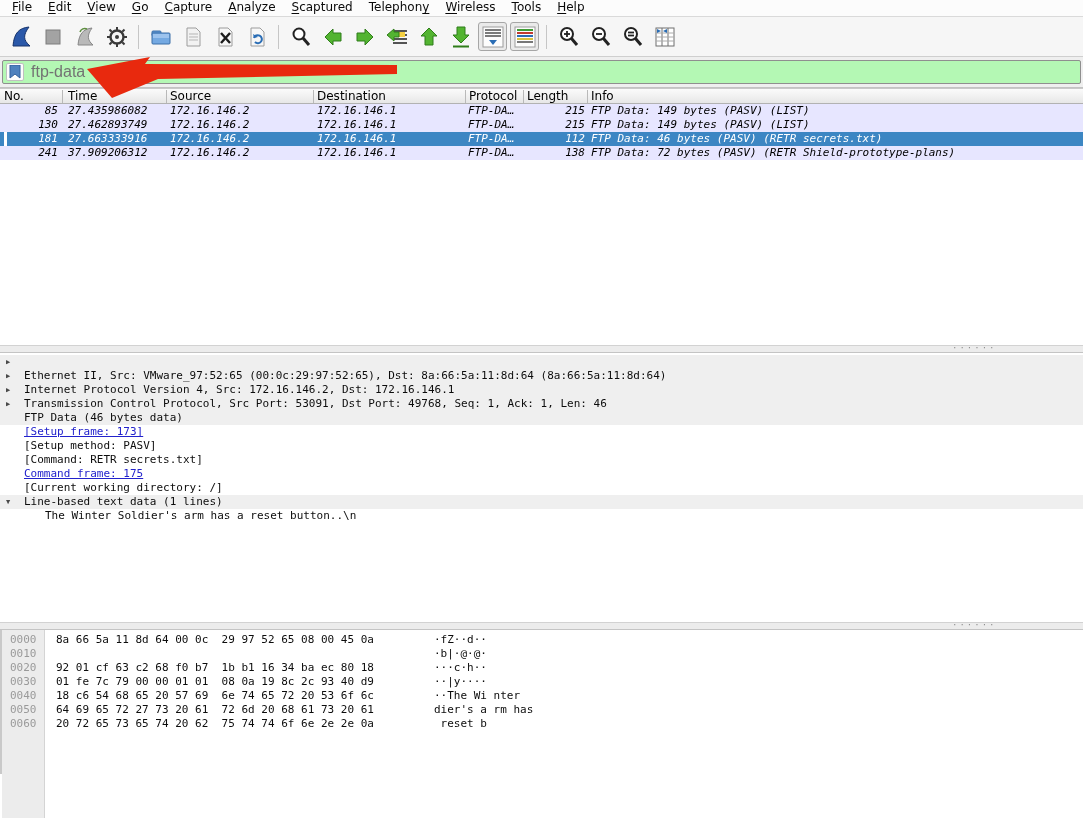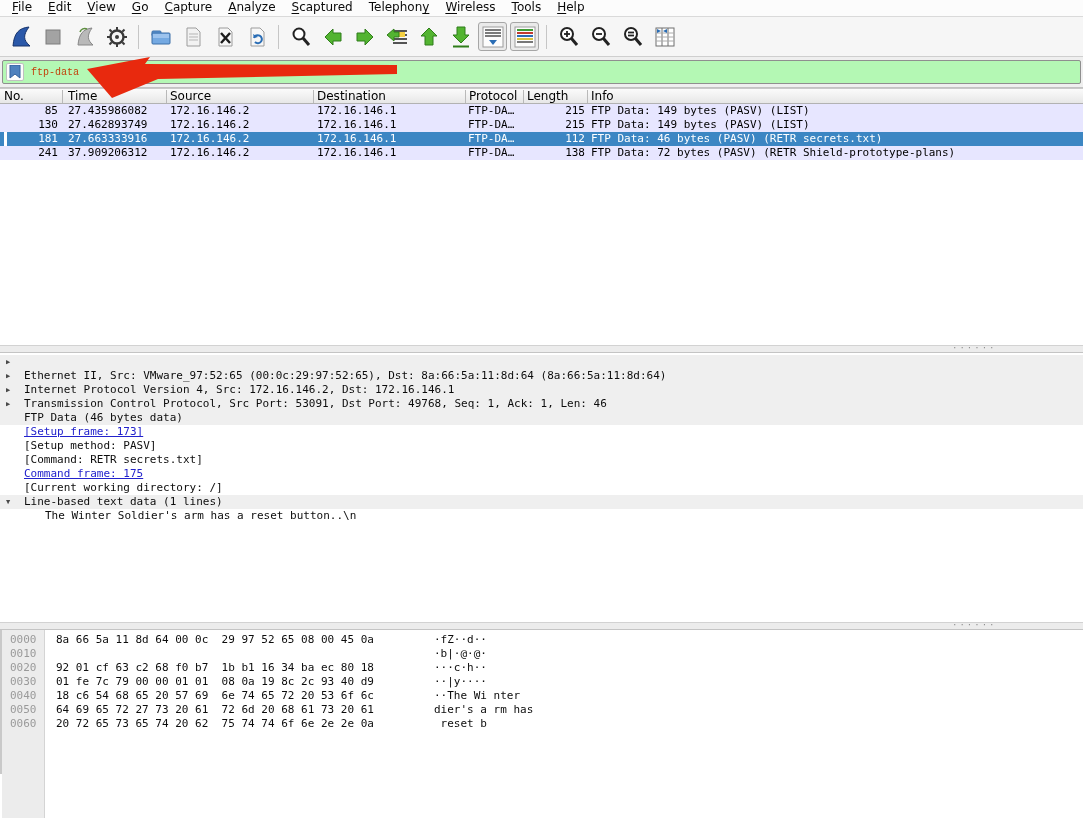--- a/index.html
+++ b/index.html
@@ -33,37 +33,37 @@
     border-bottom:1px solid #c2c2c2;
   }
   .filter-input {
     flex:1; height:24px; background:#b4f8b4; border:1px solid #8f8f8f; border-radius:2px;
     display:flex; align-items:center; padding-left:3px; gap:7px;
   }
   .bookmark-box {
     width:18px; height:18px; background:#fdfdfd; border:1px solid #c0c0c0; border-radius:2px;
     display:flex; align-items:center; justify-content:center;
   }
-  .filter-text { font-size:10px; color:#c2410c; font-family:Liberation Mono, monospace; }
+  .filter-text { font-size:16px; color:#737373; font-family:Liberation Sans, sans-serif; }
   
   .plist-header {
     position:absolute; top:88px; left:0; width:1083px; height:16px;
     background:linear-gradient(#fbfbfb,#e7e7e7);
     border-top:1px solid #c9c9c9; border-bottom:1px solid #b2b2b2;
     font-size:12px; line-height:15px;
   }
   .hcell { position:absolute; top:0; white-space:nowrap; color:#000; }
   .hsep { position:absolute; top:1px; width:1px; height:13px; background:#b9b9b9; }
   .prow {
     position:absolute; left:0; width:1083px; height:14px;
     background:#e7e6ff; font-family:"DejaVu Sans Mono", monospace;
     font-size:11px; line-height:14px; color:#000;
   }
   .prow.selected { background:#3c86c3; color:#ffffff; }
-  .pcell { position:absolute; top:0; white-space:pre; }
+  .pcell { position:absolute; top:0; white-space:pre;font-style:italic; }
   .c-no     { left:0;   width:58px; text-align:right; }
   .c-time   { left:68px; }
   .c-src    { left:170px; }
   .c-dst    { left:317px; }
   .c-proto  { left:468px; }
   .c-len    { left:523px; width:62px; text-align:right; }
   .c-info   { left:591px; }
   .rowmark { position:absolute; left:4px; top:0; width:3px; height:14px; background:#ffffff; }
   
   .splitter {

